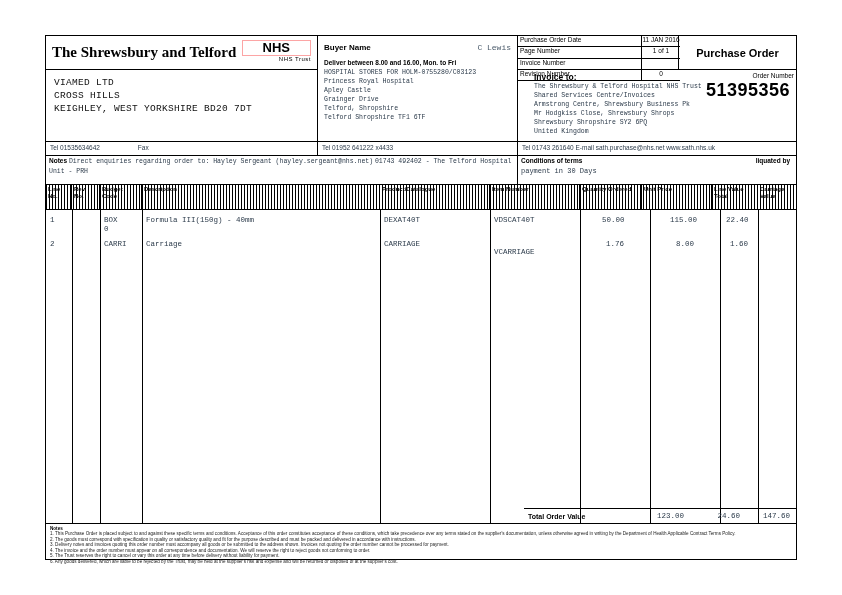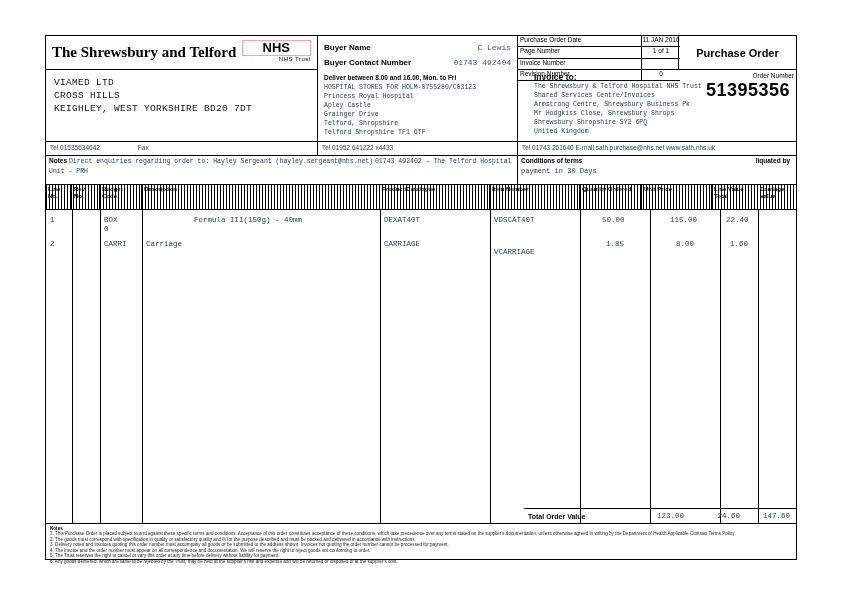--- a/index.html
+++ b/index.html
@@ -108,24 +108,20 @@
         <div>KEIGHLEY, WEST YORKSHIRE BD20 7DT</div>
       </div>
     </div>
 
     <div class="cellB">
       <div class="buyer">
         <div class="row">
           <span class="lblb">Buyer Name</span>
           <span class="val">C Lewis</span>
         </div>
-        <div class="row">
-          <span class="lblb">Buyer Contact Number</span>
-          <span class="val">01743 492404</span>
-        </div>
       </div>
       <div class="delivertime">Deliver between 8.00 and 16.00, Mon. to Fri</div>
       <div class="deliveraddr">
         <div>HOSPITAL STORES    FOR HOLM-0755280/C03123</div>
         <div>Princess Royal Hospital</div>
         <div>Apley Castle</div>
         <div>Grainger Drive</div>
         <div>Telford, Shropshire</div>
         <div>Telford Shropshire TF1 6TF</div>
       </div>
@@ -209,33 +205,33 @@
       <div class="vline" style="left:334px;"></div>
       <div class="vline" style="left:444px;"></div>
       <div class="vline" style="left:534px;"></div>
       <div class="vline" style="left:604px;"></div>
       <div class="vline" style="left:674px;"></div>
       <div class="vline" style="left:712px;"></div>
 
       <div class="rowtxt" style="left:4px;top:6px;">1</div>
       <div class="rowtxt" style="left:58px;top:6px;">BOX</div>
       <div class="rowtxt" style="left:58px;top:15px;">0</div>
-      <div class="rowtxt" style="left:100px;top:6px;margin-left:48px;">Formula III(150g) - 40mm</div>
+      <div class="rowtxt" style="left:100px;top:6px;">Formula III(150g) - 40mm</div>
       <div class="rowtxt" style="left:338px;top:6px;">DEXAT40T</div>
       <div class="rowtxt" style="left:448px;top:6px;">VDSCAT40T</div>
       <div class="rowtxt" style="left:556px;top:6px;">50.00</div>
       <div class="rowtxt" style="left:624px;top:6px;">115.00</div>
       <div class="rowtxt" style="left:680px;top:6px;">22.40</div>
 
       <div class="rowtxt" style="left:4px;top:30px;">2</div>
       <div class="rowtxt" style="left:58px;top:30px;">CARRI</div>
       <div class="rowtxt" style="left:100px;top:30px;">Carriage</div>
       <div class="rowtxt" style="left:338px;top:30px;">CARRIAGE</div>
       <div class="rowtxt" style="left:448px;top:38px;">VCARRIAGE</div>
-      <div class="rowtxt" style="left:560px;top:30px;">1.85</div>
+      <div class="rowtxt" style="left:560px;top:30px;">1.76</div>
       <div class="rowtxt" style="left:630px;top:30px;">8.00</div>
       <div class="rowtxt" style="left:684px;top:30px;">1.60</div>
 
       <div class="totalbar">
         <div class="lab">Total Order Value</div>
         <div class="n n1">123.00</div>
         <div class="n n2">24.60</div>
         <div class="n n3">147.60</div>
       </div>
     </div>

